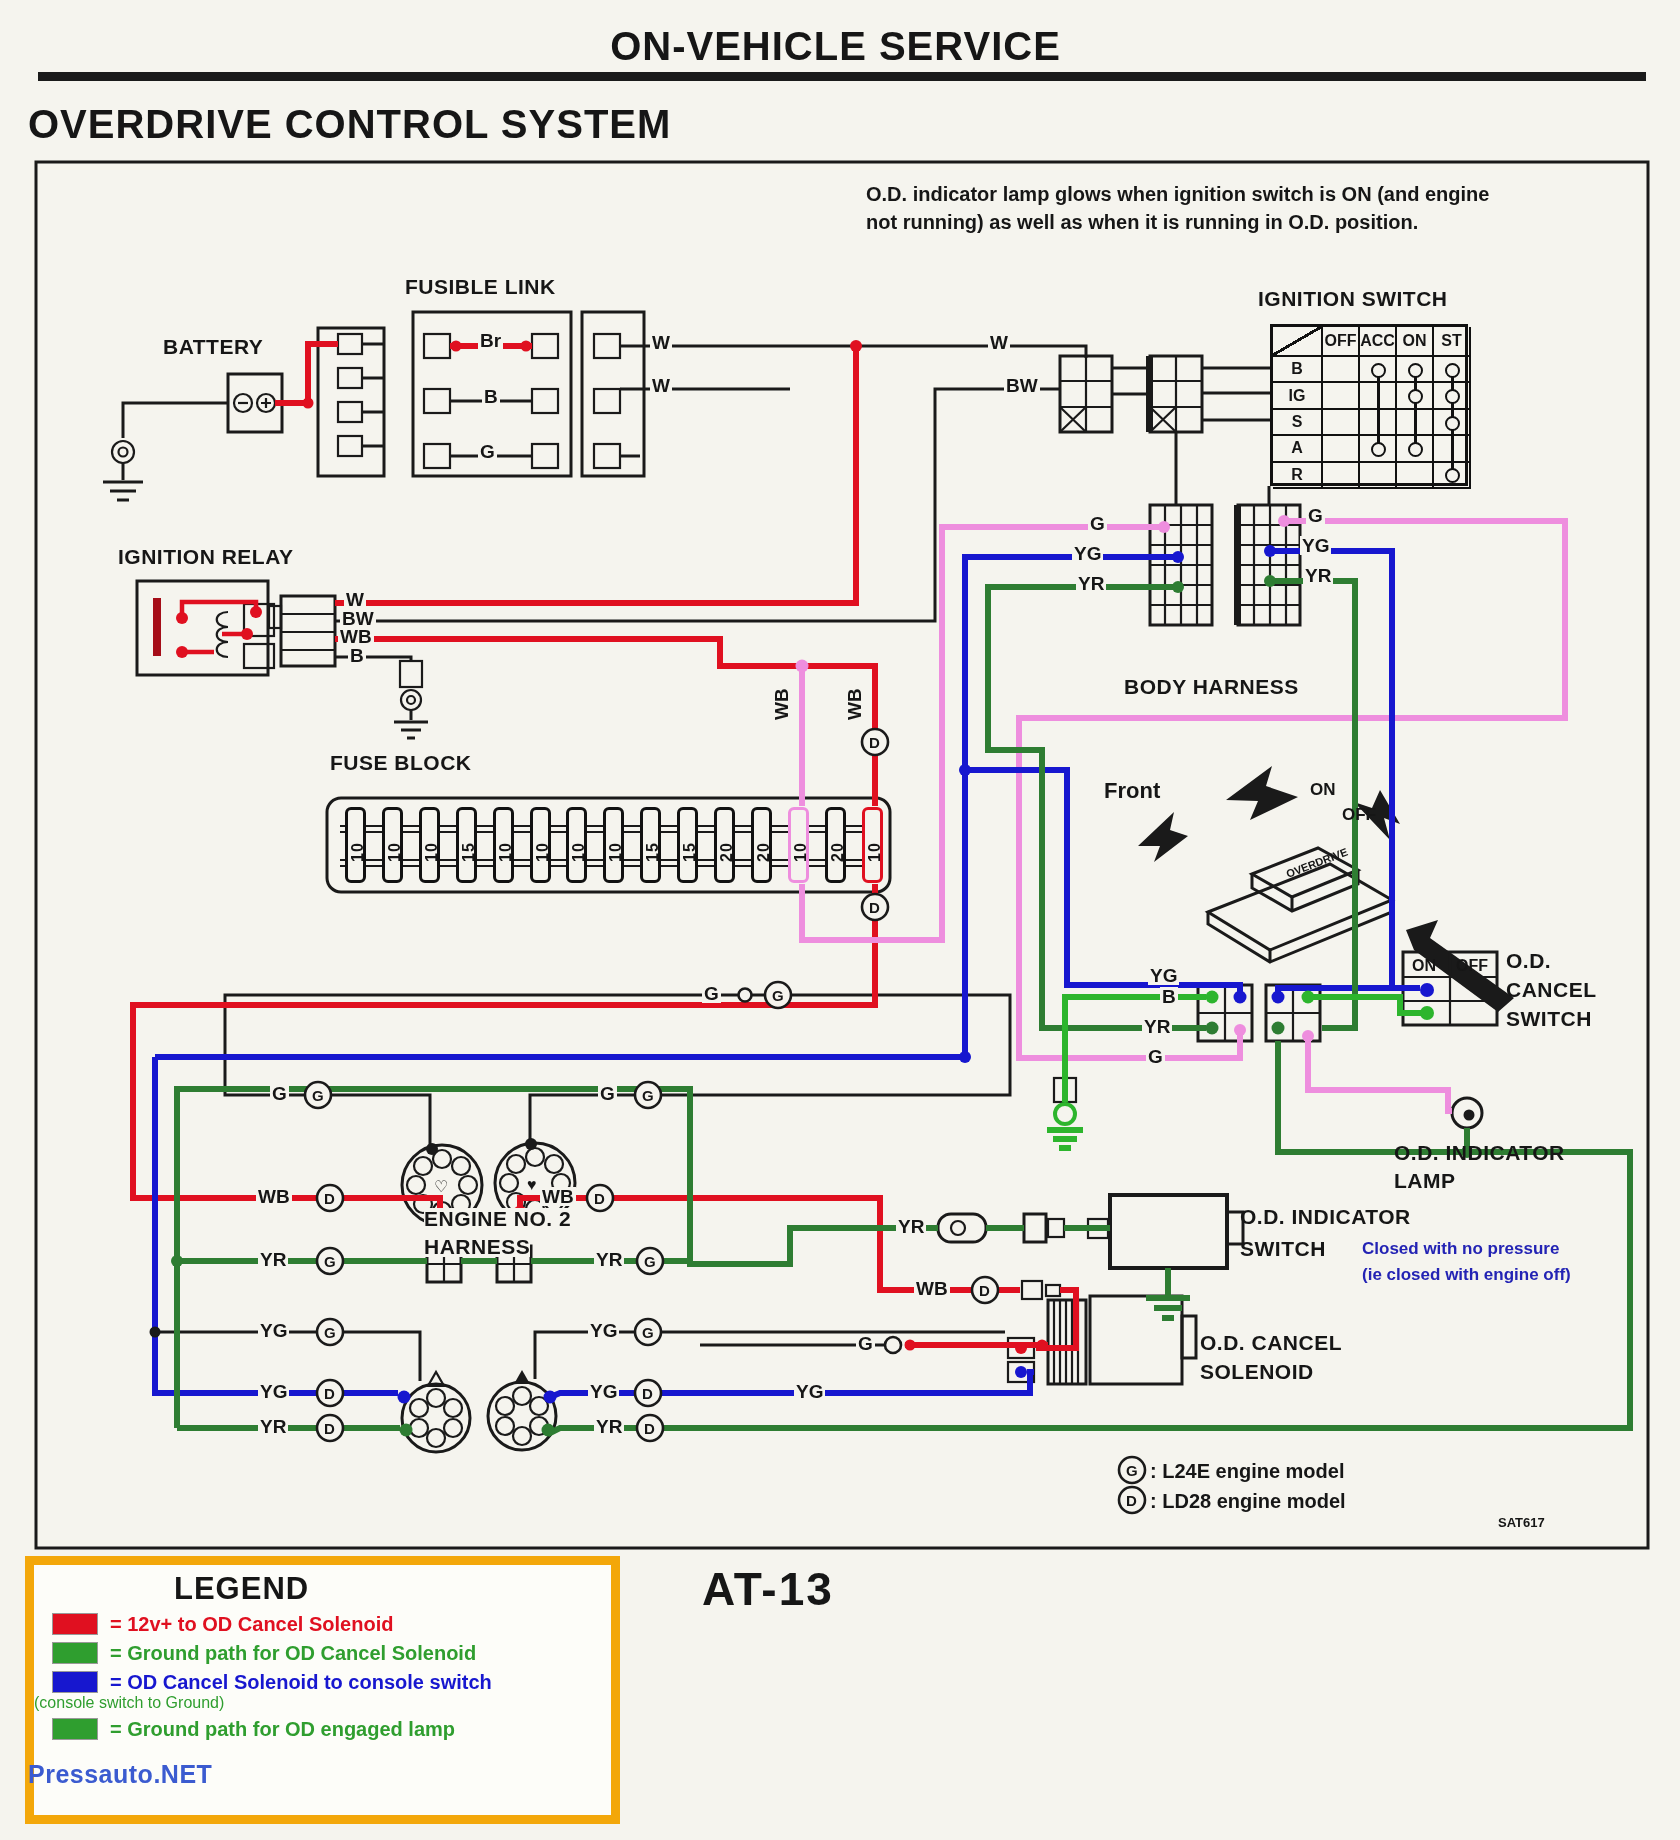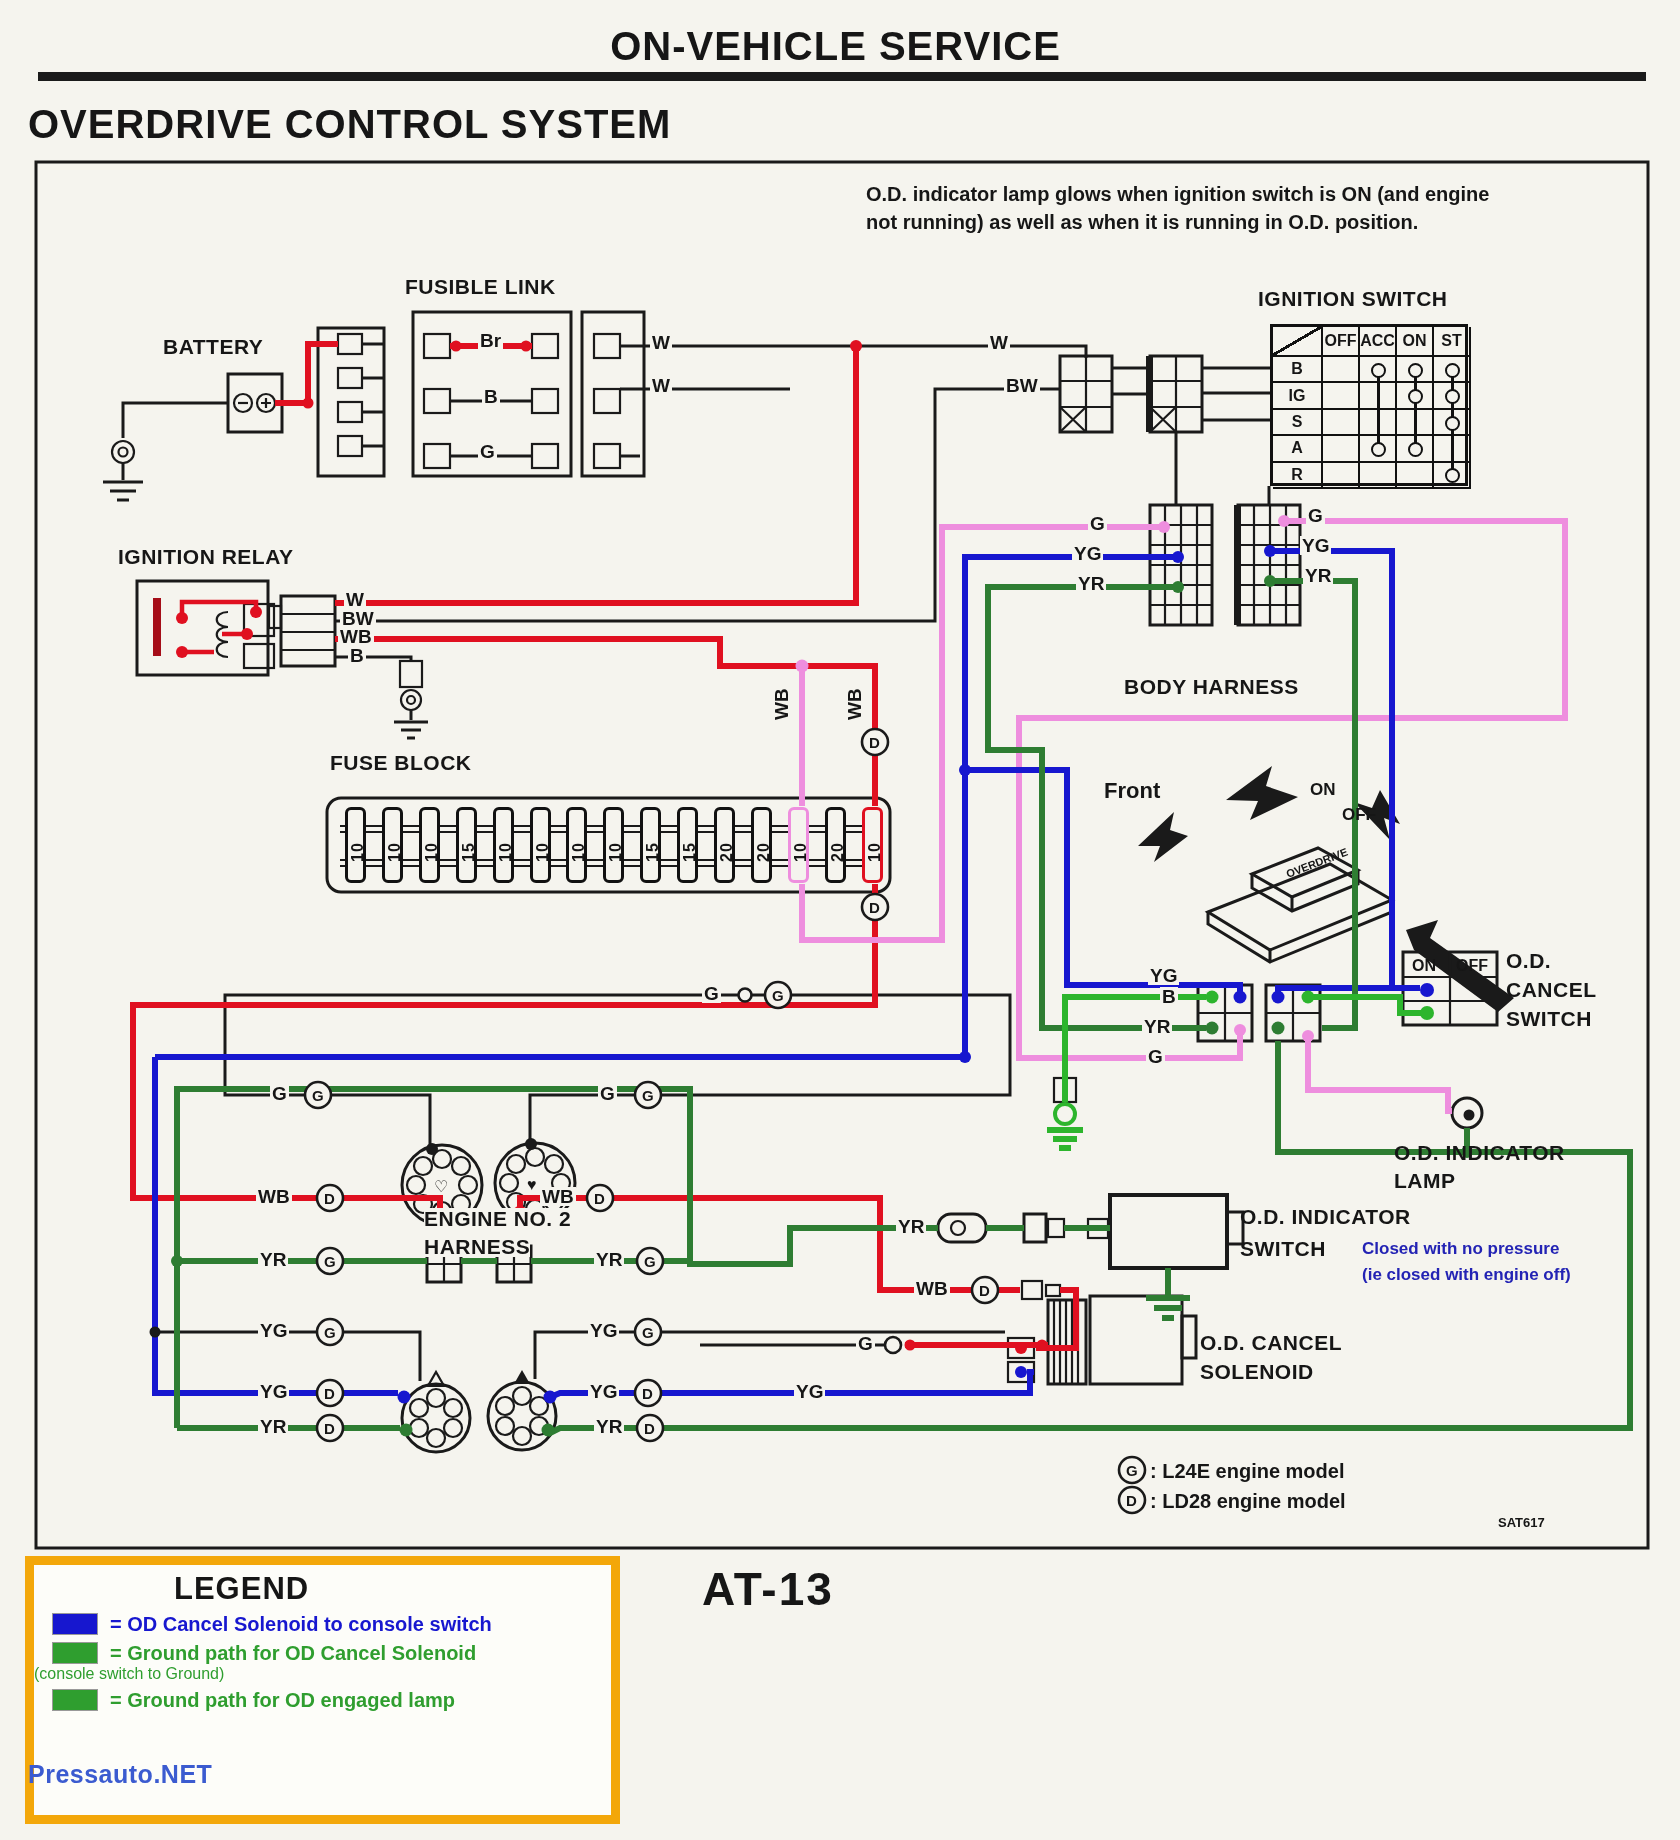--- a/index.html
+++ b/index.html
@@ -575,26 +575,30 @@
       </div>
       <div class="fuse" style="left: 534.6px; border-color: rgb(224, 16, 32);">
         <span>10</span>
       </div>
     </div>
 
 <div id="legend">
   <h1>LEGEND</h1>
   <div id="legend-rows">
         <div class="lgrow">
-          <div class="sw" style="background: rgb(23, 23, 207);"></div>
-          <div style="color: rgb(23, 23, 207);">= OD Cancel Solenoid to console switch</div>
+          <div class="sw" style="background: rgb(224, 16, 32);"></div>
+          <div style="color: rgb(224, 16, 32);">= 12v+ to OD Cancel Solenoid</div>
         </div>
         <div class="lgrow">
           <div class="sw" style="background: rgb(47, 158, 47);"></div>
           <div style="color: rgb(47, 158, 47);">= Ground path for OD Cancel Solenoid</div>
+        </div>
+        <div class="lgrow">
+          <div class="sw" style="background: rgb(23, 23, 207);"></div>
+          <div style="color: rgb(23, 23, 207);">= OD Cancel Solenoid to console switch</div>
         </div>
         <div class="t2" style="color: rgb(47, 158, 47);">(console switch to Ground)</div>
         <div class="lgrow">
           <div class="sw" style="background: rgb(47, 158, 47);"></div>
           <div style="color: rgb(47, 158, 47);">= Ground path for OD engaged lamp</div>
         </div>
       </div>
 </div>
 <div id="watermark">Pressauto.NET</div>
 

